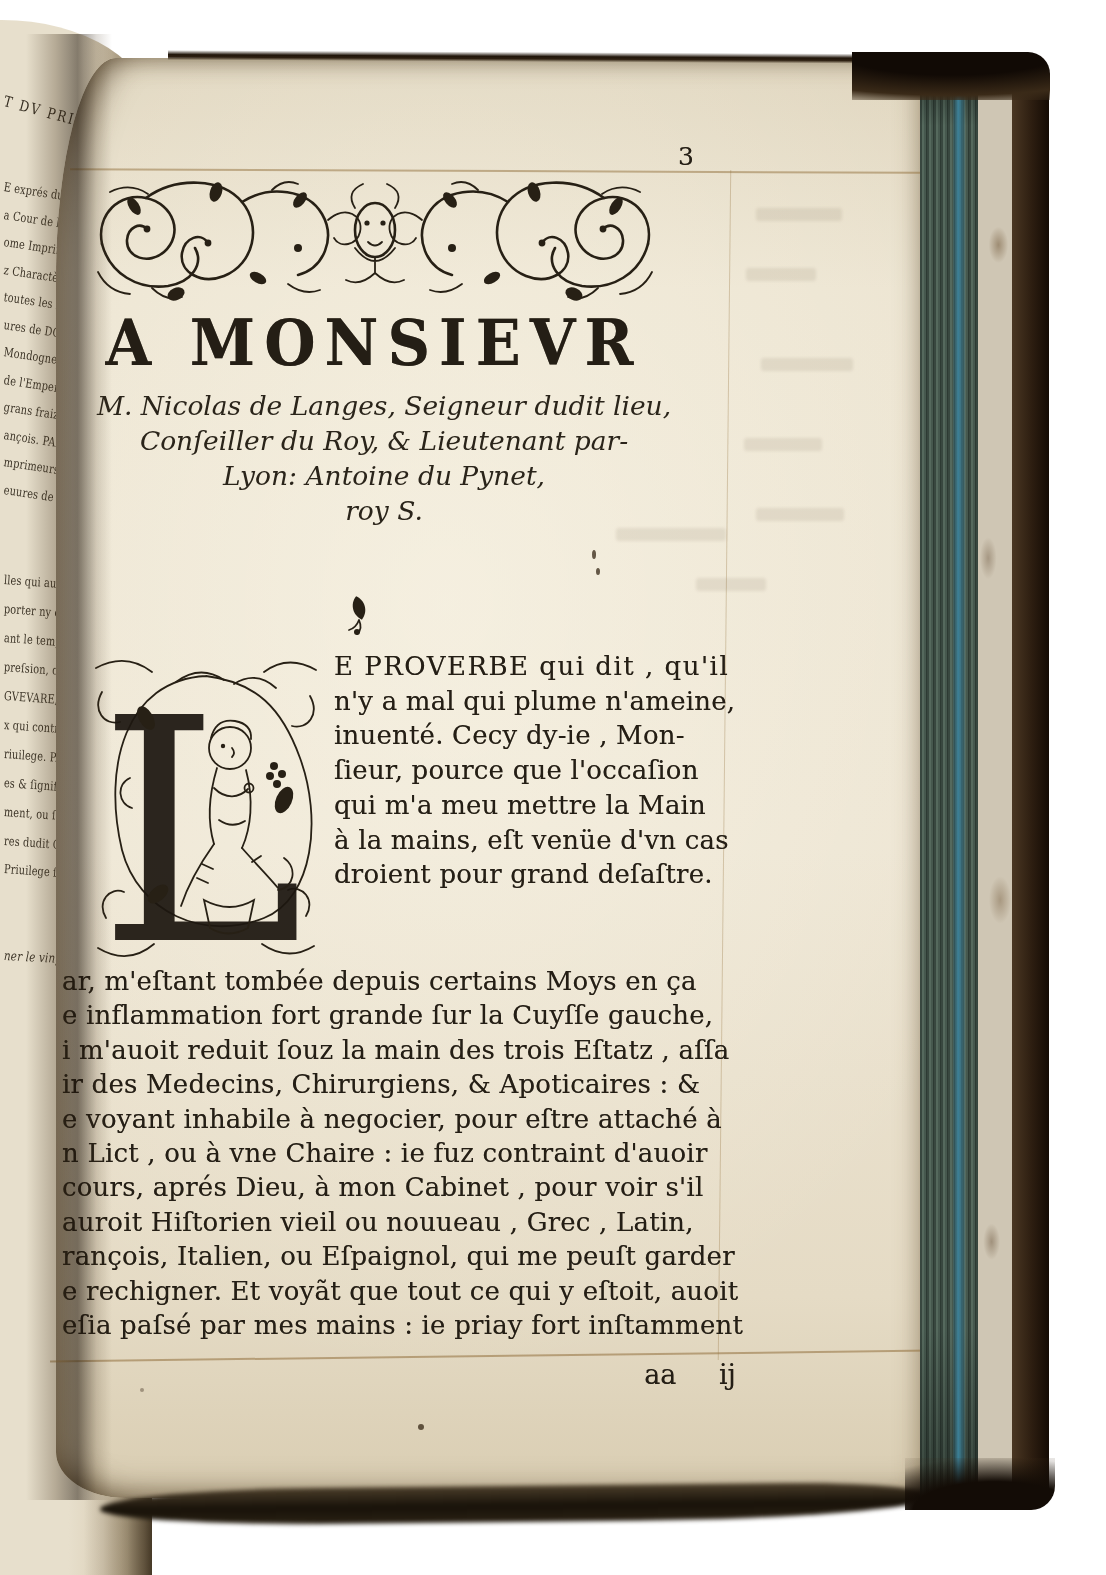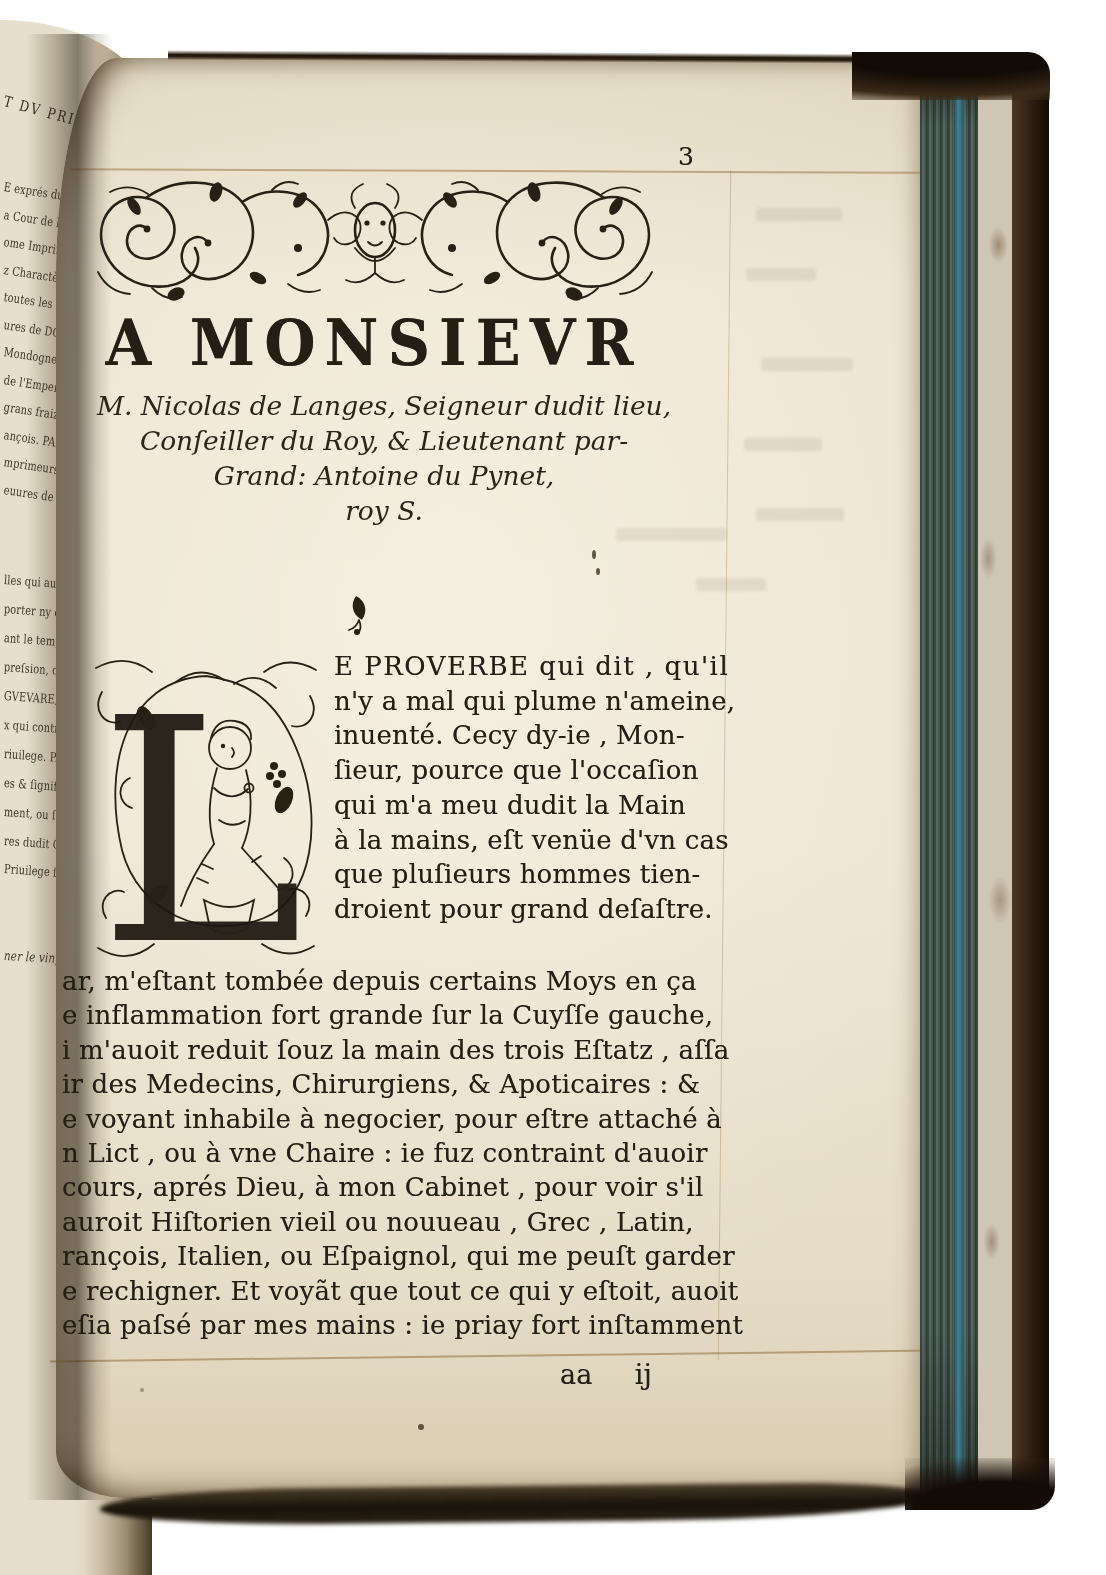--- a/index.html
+++ b/index.html
@@ -42,21 +42,21 @@
   #heading{left:26px;top:250px;width:584px;text-align:center;font-size:59px;letter-spacing:9px;
            font-weight:bold;transform:scaleY(1.08);}
   #dedication{left:28px;top:330px;width:600px;text-align:center;font-style:italic;
               font-size:26.5px;line-height:35px;color:#2a241a;}
   #fleuron{left:288px;top:536px;width:30px;height:42px;}
 
   #initial{left:28px;top:590px;width:244px;height:320px;}
   #body-indent{left:278px;top:591px;width:478px;font-size:26px;line-height:34.7px;letter-spacing:.2px;}
   #body-indent .line:first-child{letter-spacing:1.5px;}
   #body-full{left:6px;top:906px;width:756px;font-size:26px;line-height:34.4px;letter-spacing:.2px;}
-  #signature{left:420px;top:1301px;width:260px;text-align:center;font-size:27px;word-spacing:34px;}
+  #signature{left:420px;top:1301px;width:260px;text-align:right;font-size:27px;word-spacing:34px;}
 
   .ghost{position:absolute;background:rgba(122,110,86,.13);filter:blur(1.6px);border-radius:3px;}
   .speck{position:absolute;border-radius:50%;background:rgba(52,38,20,.75);}
 
   
   #gutter{left:26px;top:34px;width:86px;height:1466px;z-index:4;pointer-events:none;
     background:linear-gradient(90deg,transparent,rgba(68,50,26,.30) 34%,rgba(28,18,8,.48) 60%,rgba(68,50,26,.16) 82%,transparent);}
 
   
   #fore-edge{left:920px;top:66px;width:58px;height:1436px;z-index:5;
@@ -157,21 +157,21 @@
           <path class="st thin" d="M263,72 q20,26 40,0 M283,81 v16 M283,97 q-15,14 -29,7 M283,97 q15,14 29,7"></path>
         </g>
       </svg>
     </div>
 
     <div id="heading" class="abs ink">A MONSIEVR</div>
 
     <div id="dedication" class="abs">
       <div>M. Nicolas de Langes, Seigneur dudit lieu,</div>
       <div>Conſeiller du Roy, &amp; Lieutenant par-</div>
-      <div>Grand: Antoine du Pynet,</div>
+      <div>Lyon: Antoine du Pynet,</div>
       <div>roy S.</div>
     </div>
 
     <div id="fleuron" class="abs">
       <svg width="30" height="42" viewBox="0 0 30 42">
         <path class="fil" d="M15,2 C7,8 7,20 15,26 C23,20 23,8 15,2 Z" transform="rotate(-14 15 14)"></path>
         <path class="st thin" d="M15,26 q-3,8 -10,10 M15,26 q4,9 -2,14"></path>
         <circle class="fil" cx="13" cy="38" r="3"></circle>
       </svg>
     </div>
@@ -206,23 +206,22 @@
           <path class="st thin" d="M92,34 q24,-18 48,-2 M150,36 q22,-14 42,4 M200,210 c14,10 10,30 -6,32 M48,160 c-14,-4 -16,-24 -2,-30"></path>
         </g>
       </svg>
     </div>
 
     <div id="body-indent" class="abs ink">
       <div class="line">E PROVERBE qui dit , qu'il</div>
       <div class="line">n'y a mal qui plume n'ameine,</div>
       <div class="line">inuenté. Cecy dy-ie , Mon-</div>
       <div class="line">ſieur, pource que l'occaſion</div>
-      <div class="line">qui m'a meu dudit la Main</div>
+      <div class="line">qui m'a meu mettre la Main</div>
       <div class="line">à la mains, eſt venüe d'vn cas</div>
-      <div class="line">que pluſieurs hommes tien-</div>
       <div class="line">droient pour grand deſaſtre.</div>
     </div>
 
     <div id="body-full" class="abs ink">
       <div class="line">ar, m'eſtant tombée depuis certains Moys en ça</div>
       <div class="line">e inflammation fort grande ſur la Cuyſſe gauche,</div>
       <div class="line">i m'auoit reduit ſouz la main des trois Eſtatz , aſſa</div>
       <div class="line">ir des Medecins, Chirurgiens, &amp; Apoticaires : &amp;</div>
       <div class="line">e voyant inhabile à negocier, pour eſtre attaché à</div>
       <div class="line">n Lict , ou à vne Chaire : ie fuz contraint d'auoir</div>

